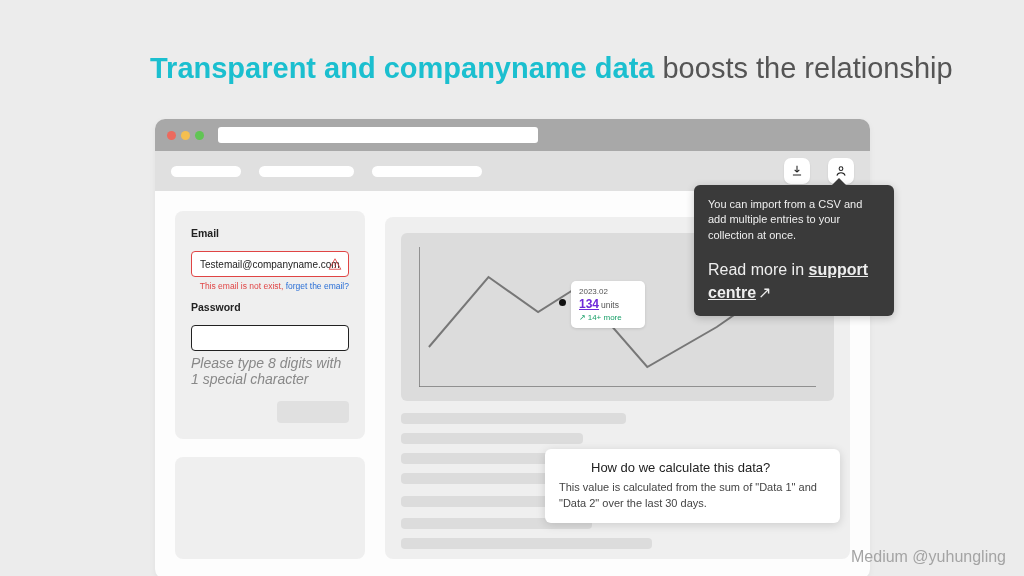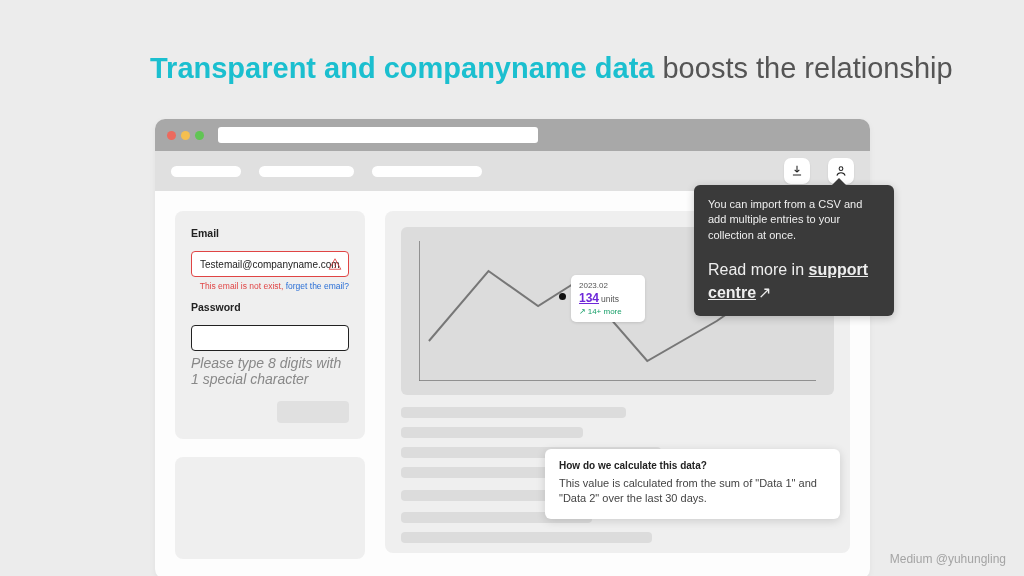--- a/index.html
+++ b/index.html
@@ -127,21 +127,21 @@
   .helper{
     font-size:14px; margin-top:4px; color:#888;font-style:italic;
   }
   .form-spacer{height:10px;}
   .submit-row{display:flex;justify-content:flex-end;margin-top:14px;}
   .ghost-btn{
     width:72px;height:22px;background:#e0e0e0;border-radius:4px;
   }
   .leftcol .blankcard{ flex:1; }
 
-  .rightcol { flex:1; display:flex; flex-direction:column; }
+  .rightcol { flex:1; display:flex; flex-direction:column;justify-content:flex-end; }
   .chart-card {
     background:#efefef; border-radius:8px; padding:16px 16px 10px 16px;
     display:flex;flex-direction:column;
   }
   .chart-area{
     background:#dcdcdc; border-radius:6px;
     height:168px;
     position:relative;
     margin-bottom:12px;
   }
@@ -199,25 +199,25 @@
   .info-popover{
     position:absolute;
     top:449px; left:545px;
     width:295px;
     background:#fff;
     border-radius:6px;
     padding:10px 14px 12px 14px;
     box-shadow:0 2px 10px rgba(0,0,0,0.15);
     font-size:11px; line-height:1.4; color:#444;
   }
-  .info-popover .q{font-weight:700;color:#222;margin-bottom:3px;font-size:10px;}
+  .info-popover .q{font-weight:400;color:#222;margin-bottom:3px;font-size:13px;margin-left:32px;}
 
   .credit{
     position:absolute; right:18px; bottom:10px;
-    font-size:12px;color:#a4a4a4;text-align:center;
+    font-size:16px;color:#a4a4a4;text-align:center;
   }
 </style>
 </head>
 <body>
 
 <div class="headline">
   <span class="highlight">Transparent and companyname data</span><span> boosts the relationship</span>
 </div>
 
 <div class="browser">

